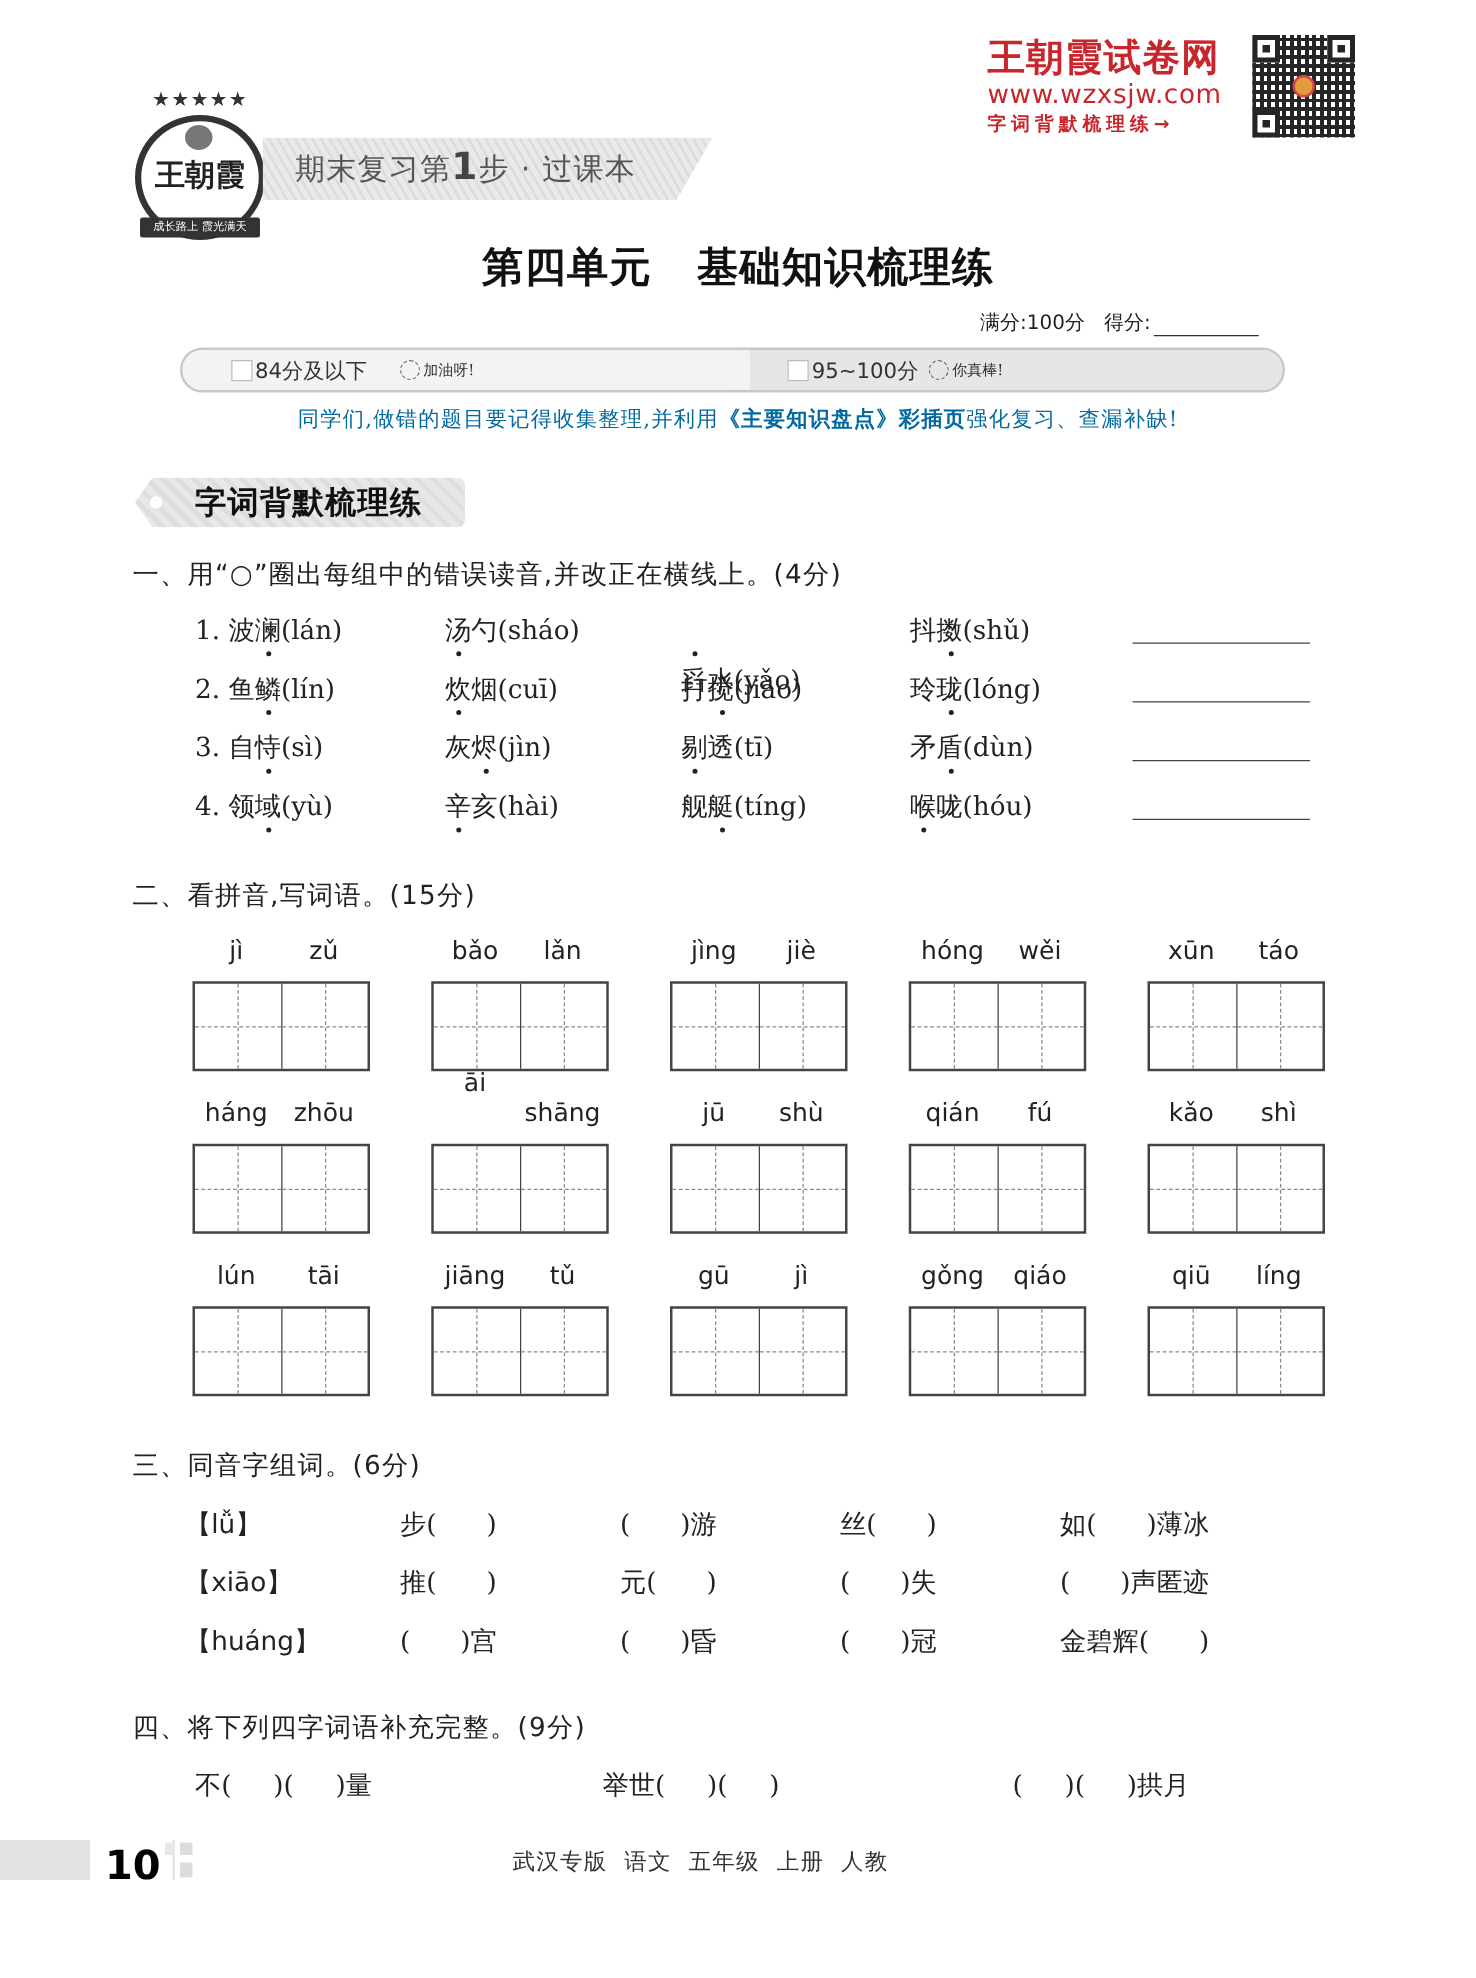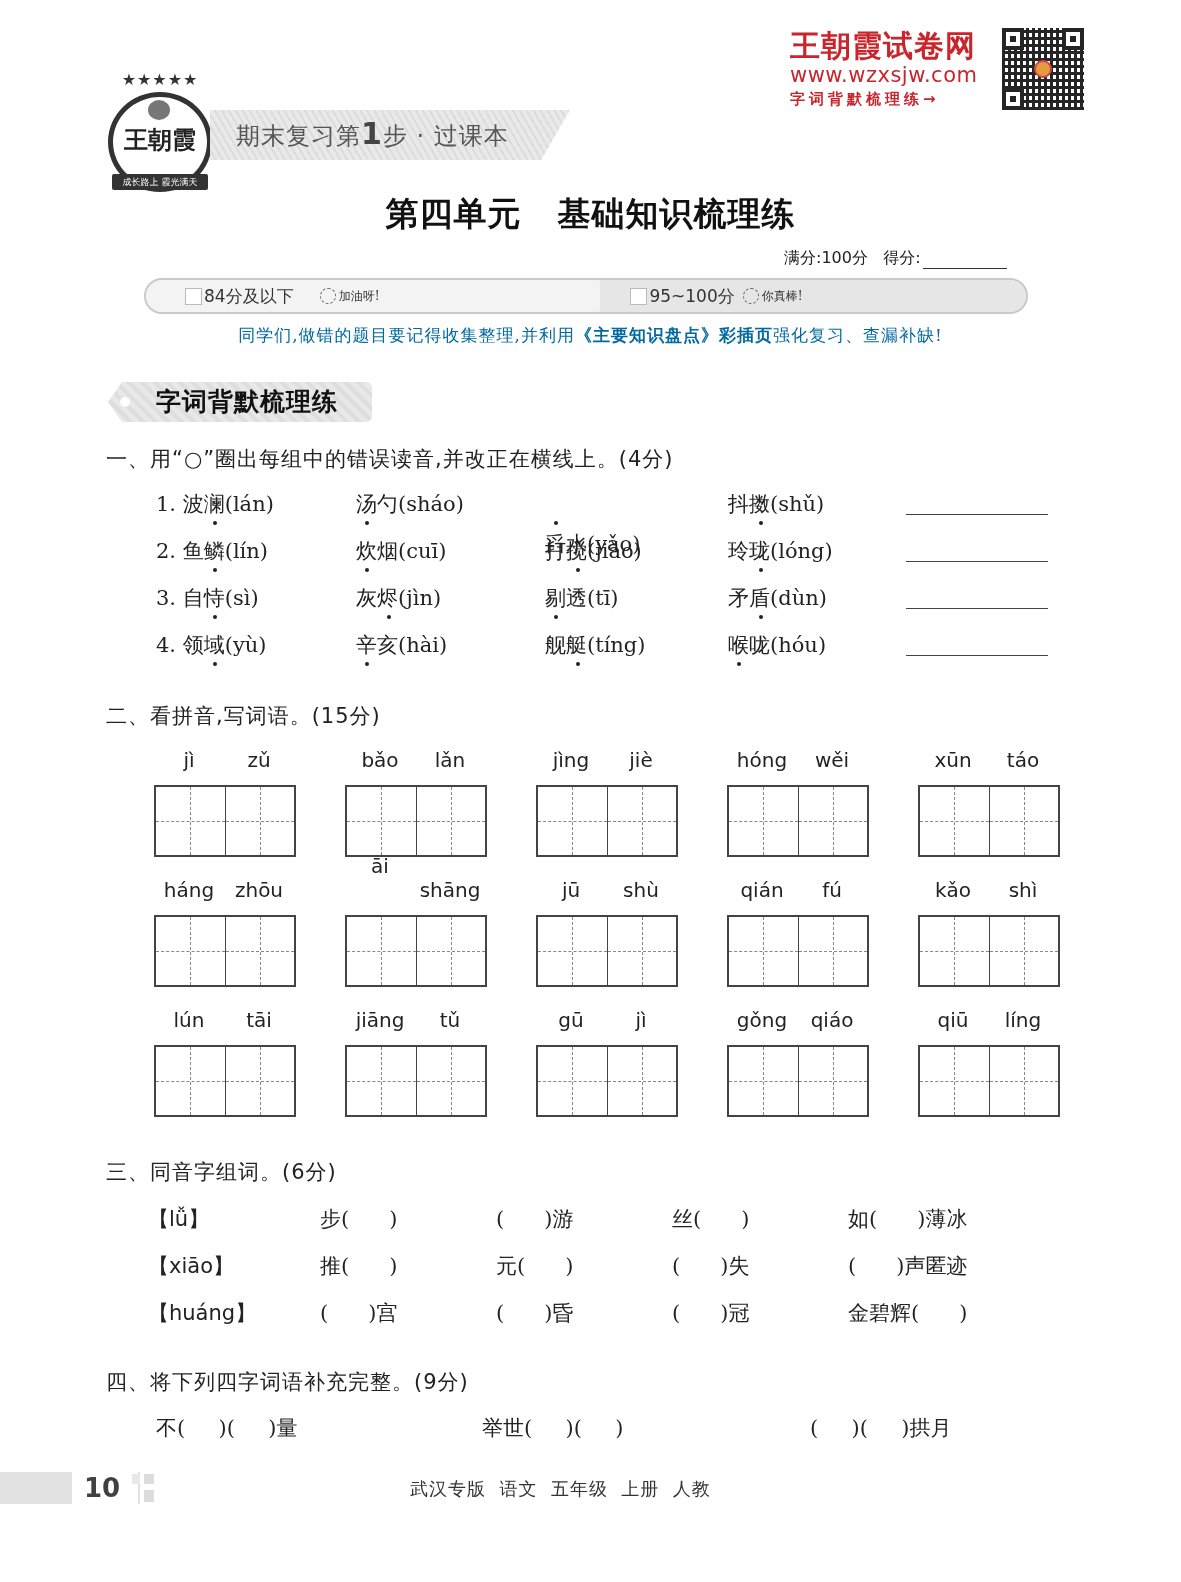--- a/index.html
+++ b/index.html
@@ -79,21 +79,21 @@
   .cell::before { content: ""; position: absolute; left: 50%; top: 0; bottom: 0; border-left: 1px dashed #888; }
   .cell::after { content: ""; position: absolute; top: 50%; left: 0; right: 0; border-top: 1px dashed #888; }
 
   
   .q3-text { font-size: 21px; font-family: "DejaVu Serif", serif; color: #222; white-space: pre; }
   .q3-key { font-size: 21px; color: #222; white-space: pre; }
 
   
   .footer-bar { left: 0; top: 1472px; width: 140px; height: 32px; background: #e2e2e2; }
   .footer-num-bg { left: 72px; top: 1472px; width: 66px; height: 32px; background: #fff; }
-  .footer-num { left: 84px; top: 1473px; font-size: 26px; font-weight: bold; color: #404040; }
+  .footer-num { left: 84px; top: 1473px; font-size: 32px; font-weight: bold; color: #000000; }
   .footer-sq1 { left: 144px; top: 1474px; width: 10px; height: 10px; background: #ddd; }
   .footer-sq2 { left: 144px; top: 1490px; width: 10px; height: 12px; background: #ddd; }
   .footer-sq3 { left: 132px; top: 1474px; width: 8px; height: 10px; background: #e8e8e8; }
   .footer-text { left: 410px; top: 1477px; font-size: 18px; font-family: "DejaVu Serif", serif; color: #333; white-space: pre; letter-spacing: 1px; }
 </style>
 </head>
 <body>
 
 <div class="abs logo">
   <div class="logo-stars">★★★★★</div>

